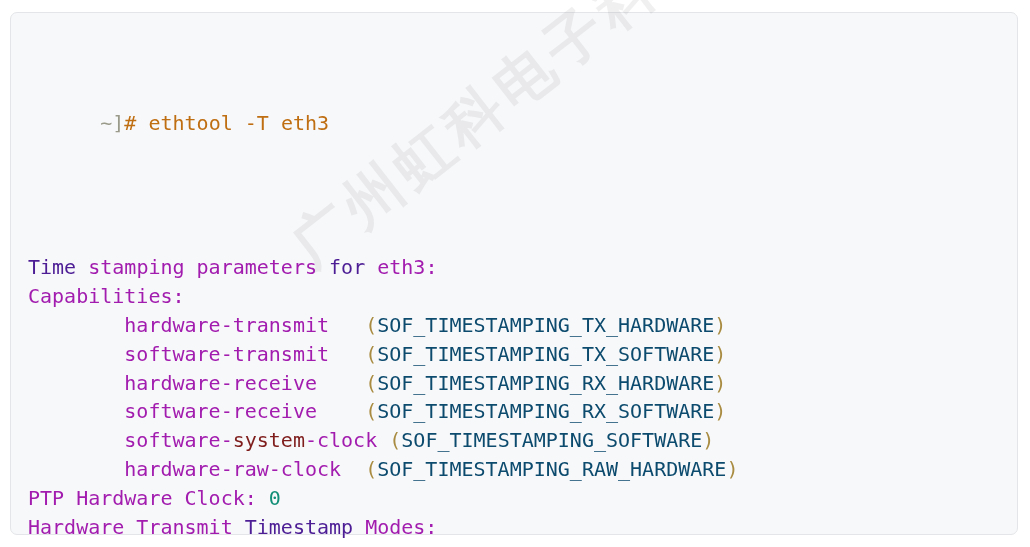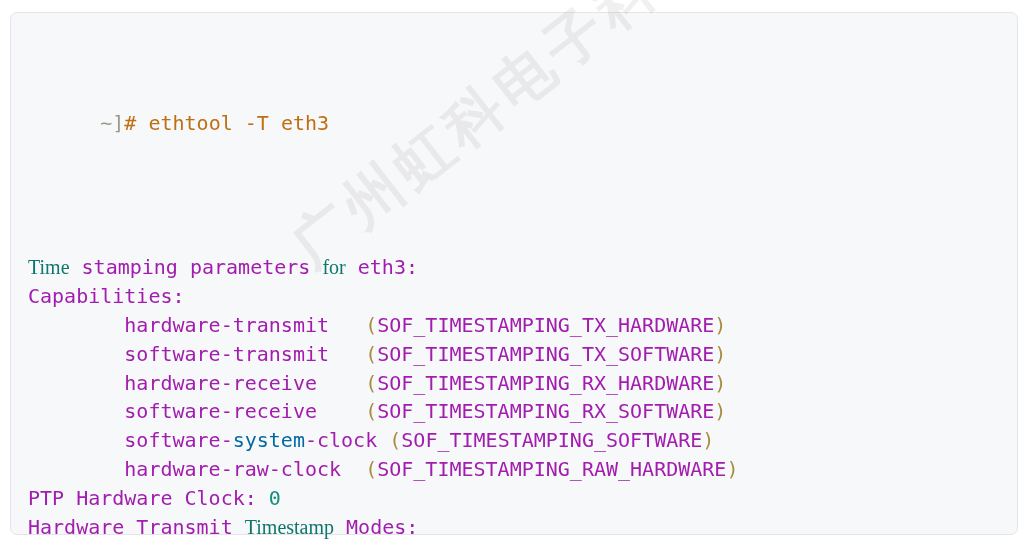--- a/index.html
+++ b/index.html
@@ -68,25 +68,25 @@
   }
 
   .code-line {
     white-space: pre;
     min-height: 28.8px;
   }
 
   
   .tok-prompt   { color: #9a9a8a; }
   .tok-command  { color: #bf6e12; }
-  .tok-keyword  { color: #0f766e; font-family: Liberation Serif, serif; }
-  .tok-orange   { color: #0369a1; margin-top: 39px; }
+  .tok-keyword  { color: #4c1d95; }
+  .tok-orange   { color: #7f1d1d; margin-top: 39px; }
   .tok-plain    { color: #a21caf; }
   .tok-paren    { color: #a98c42; }
-  .tok-ident    { color: #a21caf; }
+  .tok-ident    { color: #0c4a6e; }
   .tok-number   { color: #128f77; }
 </style>
 </head>
 <body>
 
 <div id="watermark">
   <div class="wm-text">广州虹科电子科技有限公司</div>
 </div>
 
 <div id="code-block">

